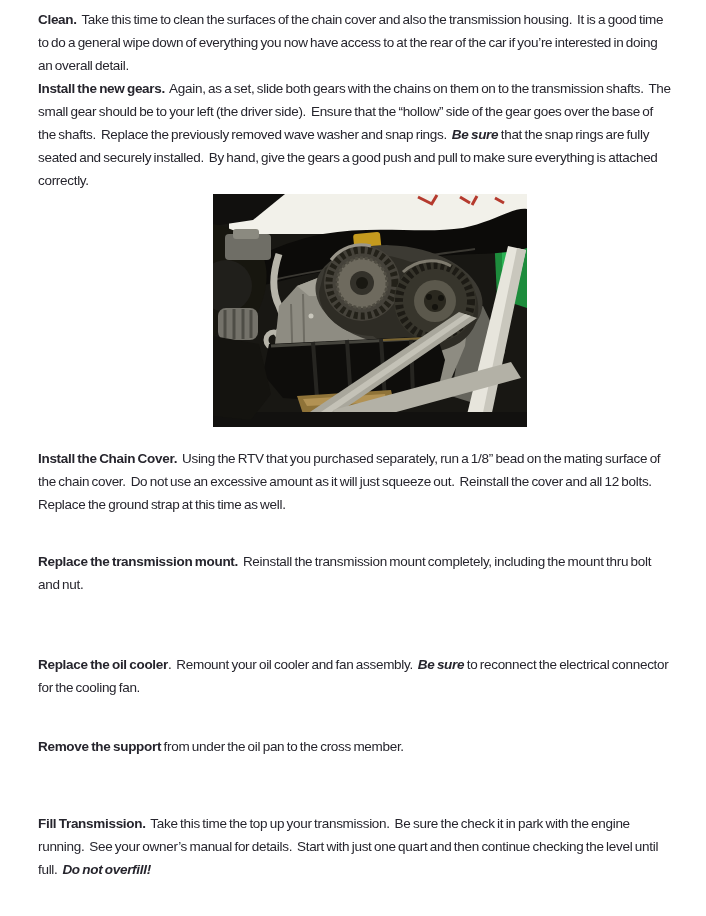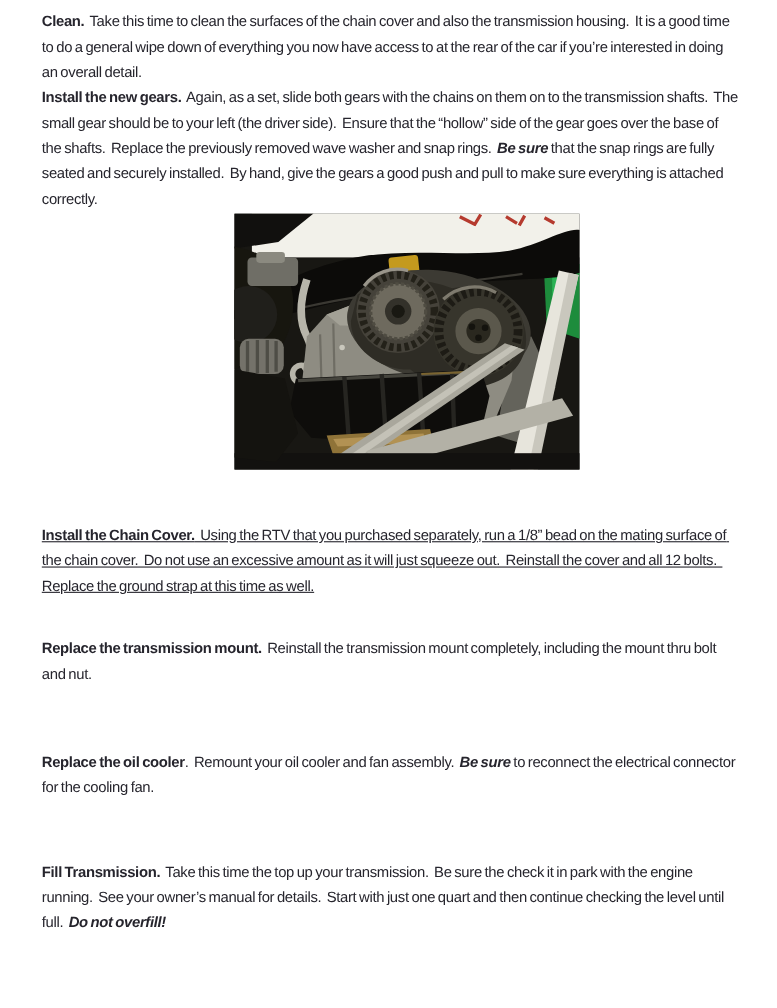--- a/index.html
+++ b/index.html
@@ -18,21 +18,21 @@
     font-size: 13.5px;
     line-height: 23px;
     letter-spacing: -0.3px;
     word-spacing: -1px;
     white-space: pre-wrap;
     color: #26252d;
   }
   .para .lead { font-weight: bold; }
   .para .bi { font-weight: bold; font-style: italic; }
   .p-gears   { }
-  .p-cover   { margin-top: 48px; text-decoration: underline; }
+  .p-cover   { margin-top: 20px; }
   .p-mount   { margin-top: 34px; }
   .p-cooler  { margin-top: 57px; }
   .p-support { margin-top: 36px; }
   .p-fill    { margin-top: 54px; }
   figure.photo {
     margin: 2px 0 0 175px;
     width: 314px;
     height: 233px;
     padding: 0;
   }
@@ -131,17 +131,18 @@
         <polygon points="0,142 46,150 58,200 38,226 0,222" fill="#14130f"></polygon>
       </svg>
     </figure>
 
     <p class="para p-cover"><span class="lead">Install the Chain Cover.</span><span>  Using the RTV that you purchased separately, run a 1/8” bead on the mating surface of the chain cover.  Do not use an excessive amount as it will just squeeze out.  Reinstall the cover and all 12 bolts.  Replace the ground strap at this time as well.</span></p>
 
     <p class="para p-mount"><span class="lead">Replace the transmission mount.</span><span>  Reinstall the transmission mount completely, including the mount thru bolt and nut.</span></p>
 
     <p class="para p-cooler"><span class="lead">Replace the oil cooler</span><span>.  Remount your oil cooler and fan assembly.  </span><span class="bi">Be sure</span><span> to reconnect the electrical connector for the cooling fan.</span></p>
 
+    <p class="para p-support"><span class="lead">Remove the support</span><span> from under the oil pan to the cross member.</span></p>
 
     <p class="para p-fill"><span class="lead">Fill Transmission.</span><span>  Take this time the top up your transmission.  Be sure the check it in park with the engine running.  See your owner’s manual for details.  Start with just one quart and then continue checking the level until full.  </span><span class="bi">Do not overfill!</span></p>
 
   </div>
 </div>
 
 </body></html>

